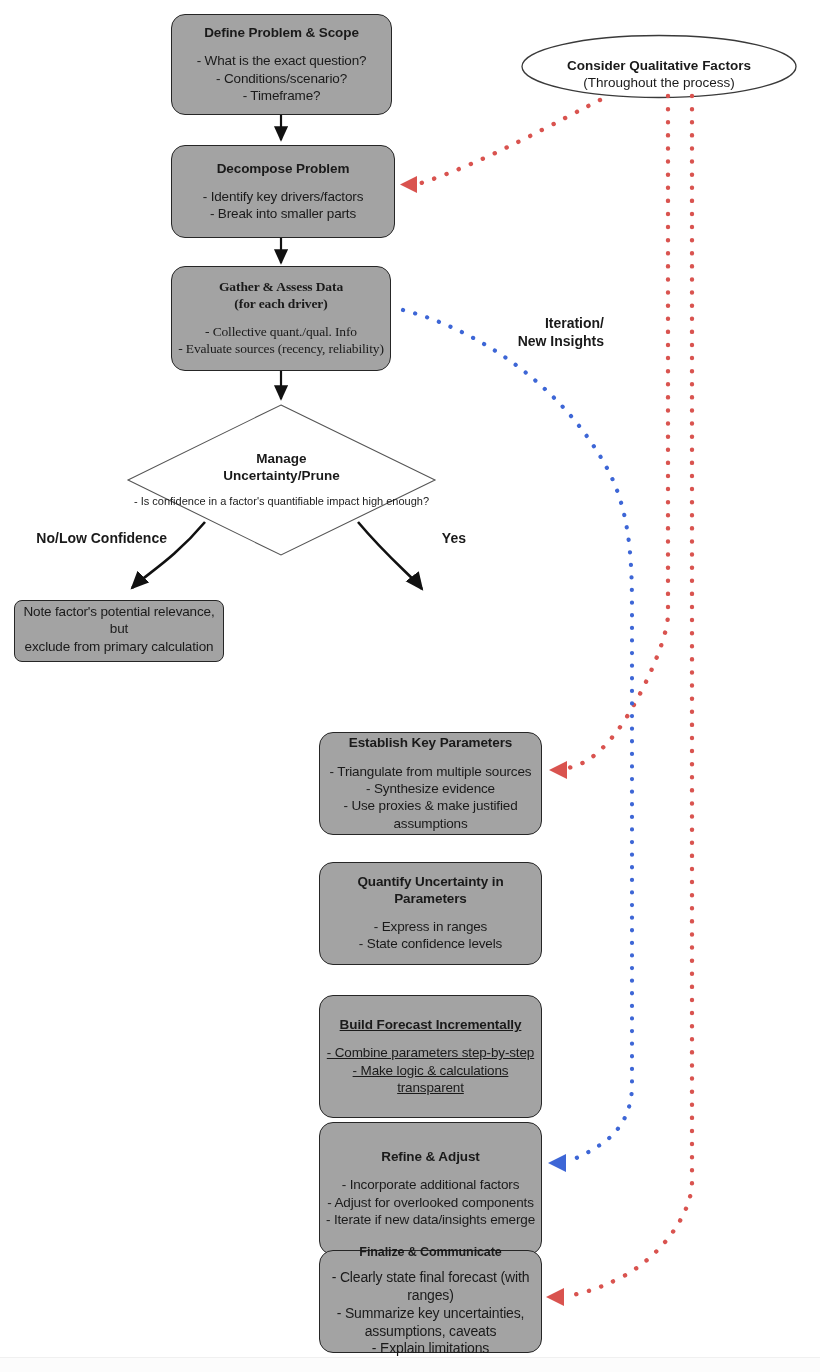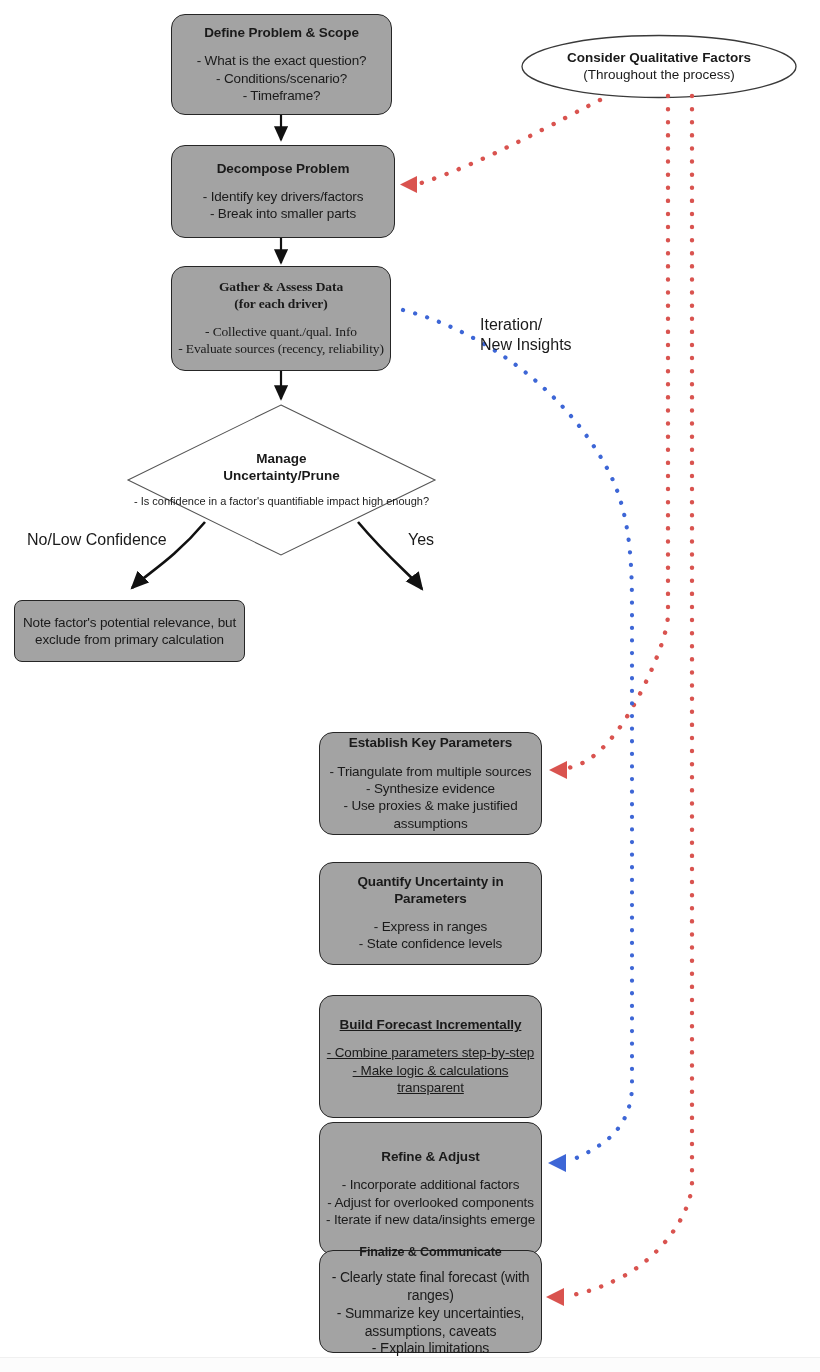--- a/index.html
+++ b/index.html
@@ -80,44 +80,44 @@
   .diamond-wrap .dbody {
     font-size: 11px;
     line-height: 1.28;
     margin-top: 10px;
   }
   .ellipse-wrap {
     position: absolute;
   }
   .ellipse-wrap .etext {
     position: absolute;
-    left: 0; top: 0;
+    left: 0; top: 8px;
     width: 100%;
     height: 100%;
     display: flex;
     flex-direction: column;
     align-items: center;
     justify-content: center;
     text-align: center;
   }
   .ellipse-wrap .etitle {
     font-weight: bold;
     font-size: 13.5px;
     line-height: 1.25;
   }
   .ellipse-wrap .esub {
     font-size: 13.5px;
     line-height: 1.25;
   }
   .edge-label {
     position: absolute;
-    font-weight: normal;
-    font-size: 16px;
+    font-weight: bold;
+    font-size: 14px;
     line-height: 1.25;
-    text-align: left;
+    text-align: right;
     white-space: pre-line;
   }
   .bottom-strip {
     position: absolute;
     left: 0;
     bottom: 0;
     width: 820px;
     height: 14px;
     background: #fcfcfc;
     border-top: 1px solid #f0f0f0;
@@ -191,21 +191,21 @@
       <div class="dtitle">Manage</div>
       <div class="dtitle">Uncertainty/Prune</div>
       <div class="dbody">
         <span class="ln">- Is confidence in a factor's</span>
         <span class="ln">quantifiable impact high</span>
         <span class="ln">enough?</span>
       </div>
     </div>
   </div>
 
-  <div class="node plain" style="left:14px; top:600px; width:231px; height:62px; border-radius:8px;">
+  <div class="node plain" style="left:14px; top:600px; width:210px; height:62px; border-radius:8px;justify-content:flex-end;">
     <div class="body">
       <span class="ln">Note factor's potential relevance, but</span>
       <span class="ln">exclude from primary calculation</span>
     </div>
   </div>
 
 
   <div class="node" style="left:319px; top:732px; width:223px; height:103px;">
     <div class="title">Establish Key Parameters</div>
     <div class="body">

